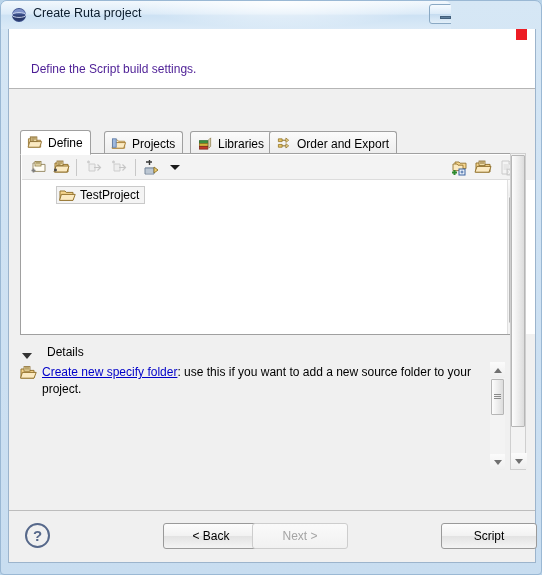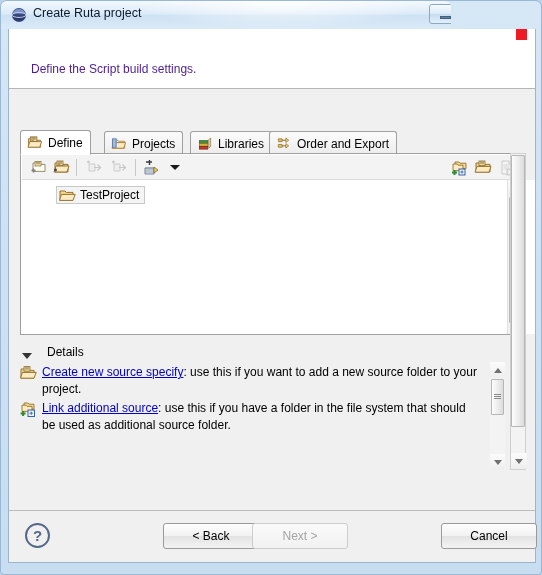--- a/index.html
+++ b/index.html
@@ -372,33 +372,23 @@
       </div>
 
       <div id="details-panel">
         <div class="detail-row" style="top:2px;">
           <svg class="d-ico" viewBox="0 0 17 16">
             <path d="M1 4 h5 l1.2 1.4 H14 v7.6 H1 Z" fill="#f6d68f" stroke="#94742f" stroke-width="1"></path>
             <path d="M2.4 7.4 H16.2 l-2.2 5.8 H0.5 Z" fill="#fbeac2" stroke="#94742f" stroke-width="1"></path>
             <rect x="4" y="1.6" width="6" height="4.6" fill="#eedda6" stroke="#8a6d33" stroke-width=".8"></rect>
             <path d="M5 2.8 h4 M5 4 h4" stroke="#8a6d33" stroke-width=".7"></path>
           </svg>
-          <a class="dlink">Create new source specify</a><span>: use this if you want to add a new source folder to your project.</span>
-        </div>
-
-        <div class="detail-row" style="top:38px;">
-          <svg class="d-ico" viewBox="0 0 17 16">
-            <path d="M4 2 h4 l1 1.2 h5 v5 H4 Z" fill="#f6d68f" stroke="#94742f" stroke-width=".9"></path>
-            <path d="M2 4.2 h4 l1 1.2 h5 v5 H2 Z" fill="#fbeac2" stroke="#94742f" stroke-width=".9"></path>
-            <path d="M0.6 12.6 h5 M3.1 10.1 v5" stroke="#2e8a2e" stroke-width="2"></path>
-            <rect x="8" y="9" width="6.5" height="6.5" fill="#eaf1fa" stroke="#3a62a0" stroke-width="1"></rect>
-            <path d="M9.6 12.2 h3.3 M11.25 10.6 v3.3" stroke="#3a62a0" stroke-width=".9"></path>
-          </svg>
-          <a class="dlink">Link additional source</a><span>: use this if you have a folder in the file system that should be used as additional source folder.</span>
-        </div>
+          <a class="dlink">Create new specify folder</a><span>: use this if you want to add a new source folder to your project.</span>
+        </div>
+
 
       </div>
 
       <div id="details-scroll">
         <div class="sb-arrow up" style="width:15px;">
           <span class="arrow-up"></span>
         </div>
         <div class="sb-thumb" style="top:17px;height:36px;width:13px;">
           <span class="grip"></span>
         </div>
@@ -406,17 +396,17 @@
           <span class="arrow-down"></span>
         </div>
       </div>
 
     </div>
 
     <div id="footer">
       <div id="help-btn">?</div>
       <div class="dbtn" id="btn-back">&lt; Back</div>
       <div class="dbtn disabled" id="btn-next">Next &gt;</div>
-      <div class="dbtn" id="btn-cancel">Cancel</div>
+      <div class="dbtn" id="btn-cancel">Script</div>
     </div>
 
   </div>
 </div>
 
 </body></html>

